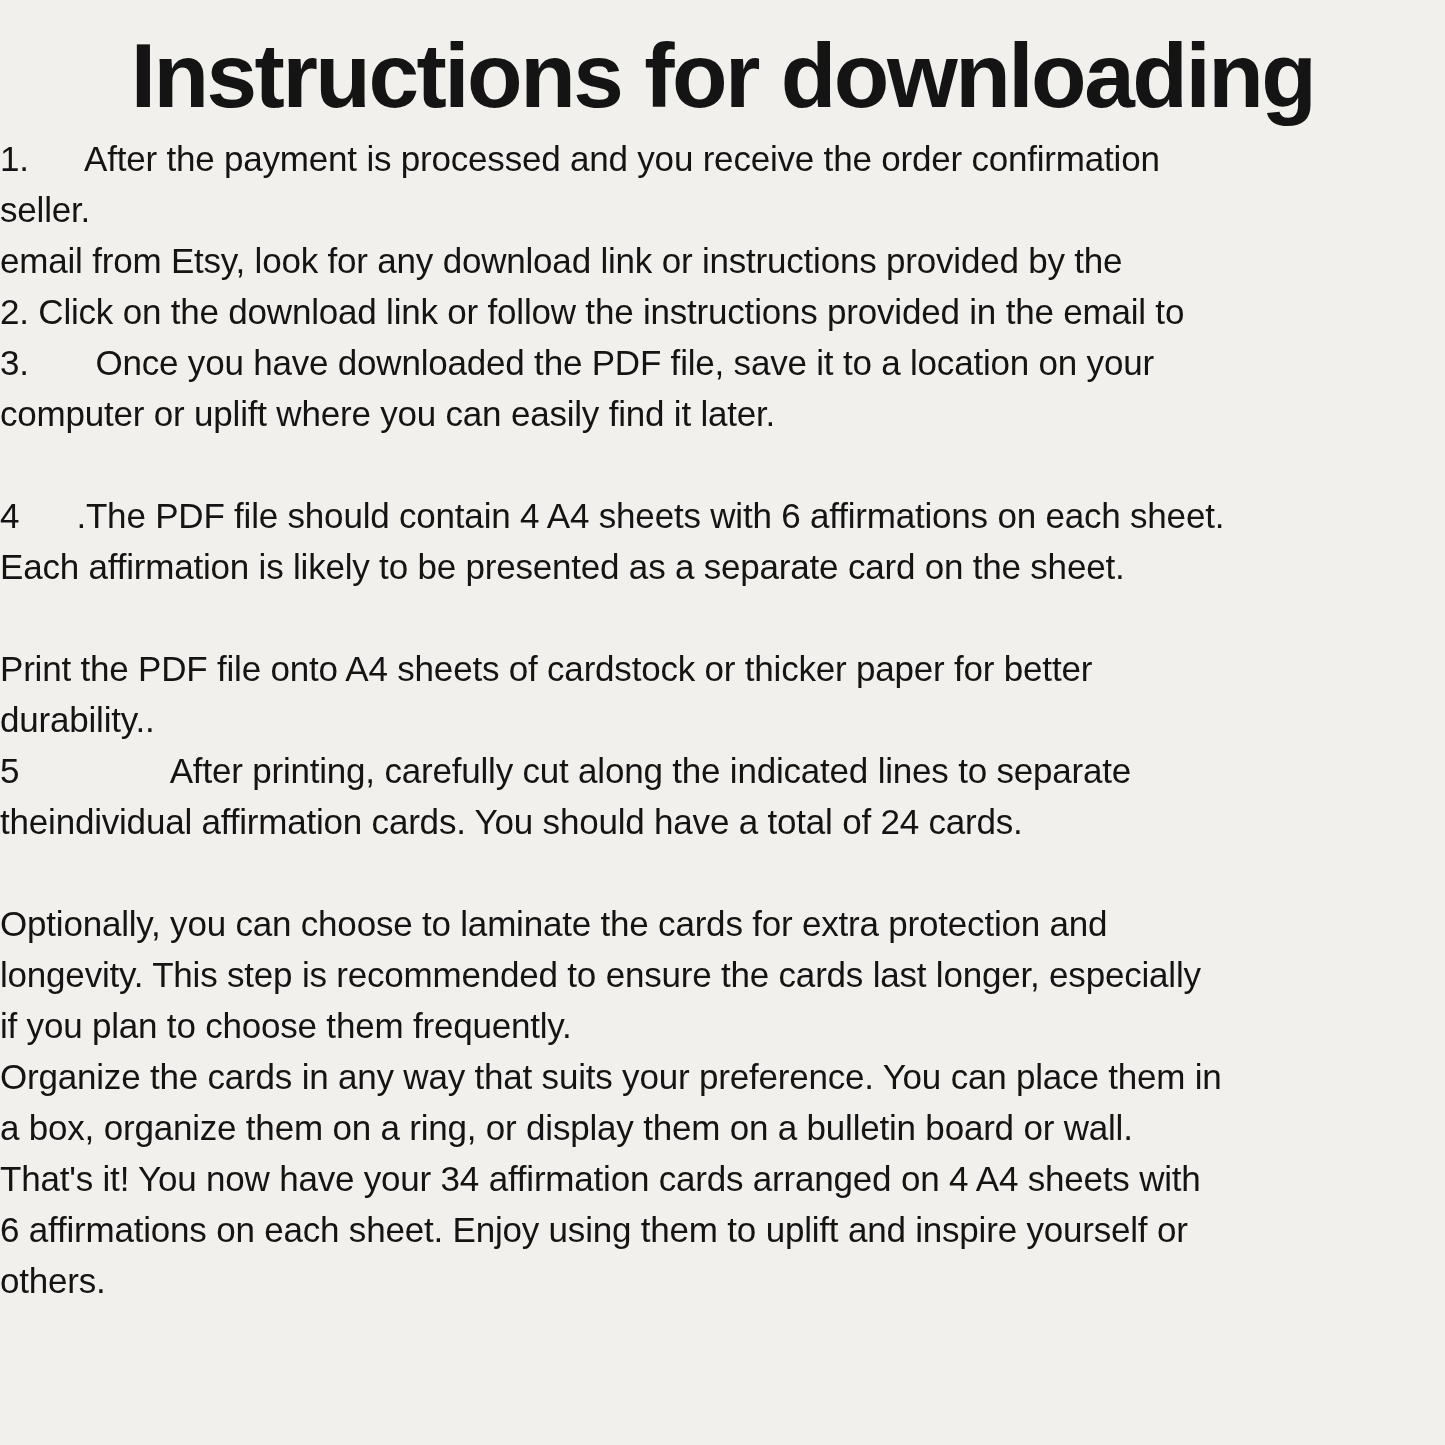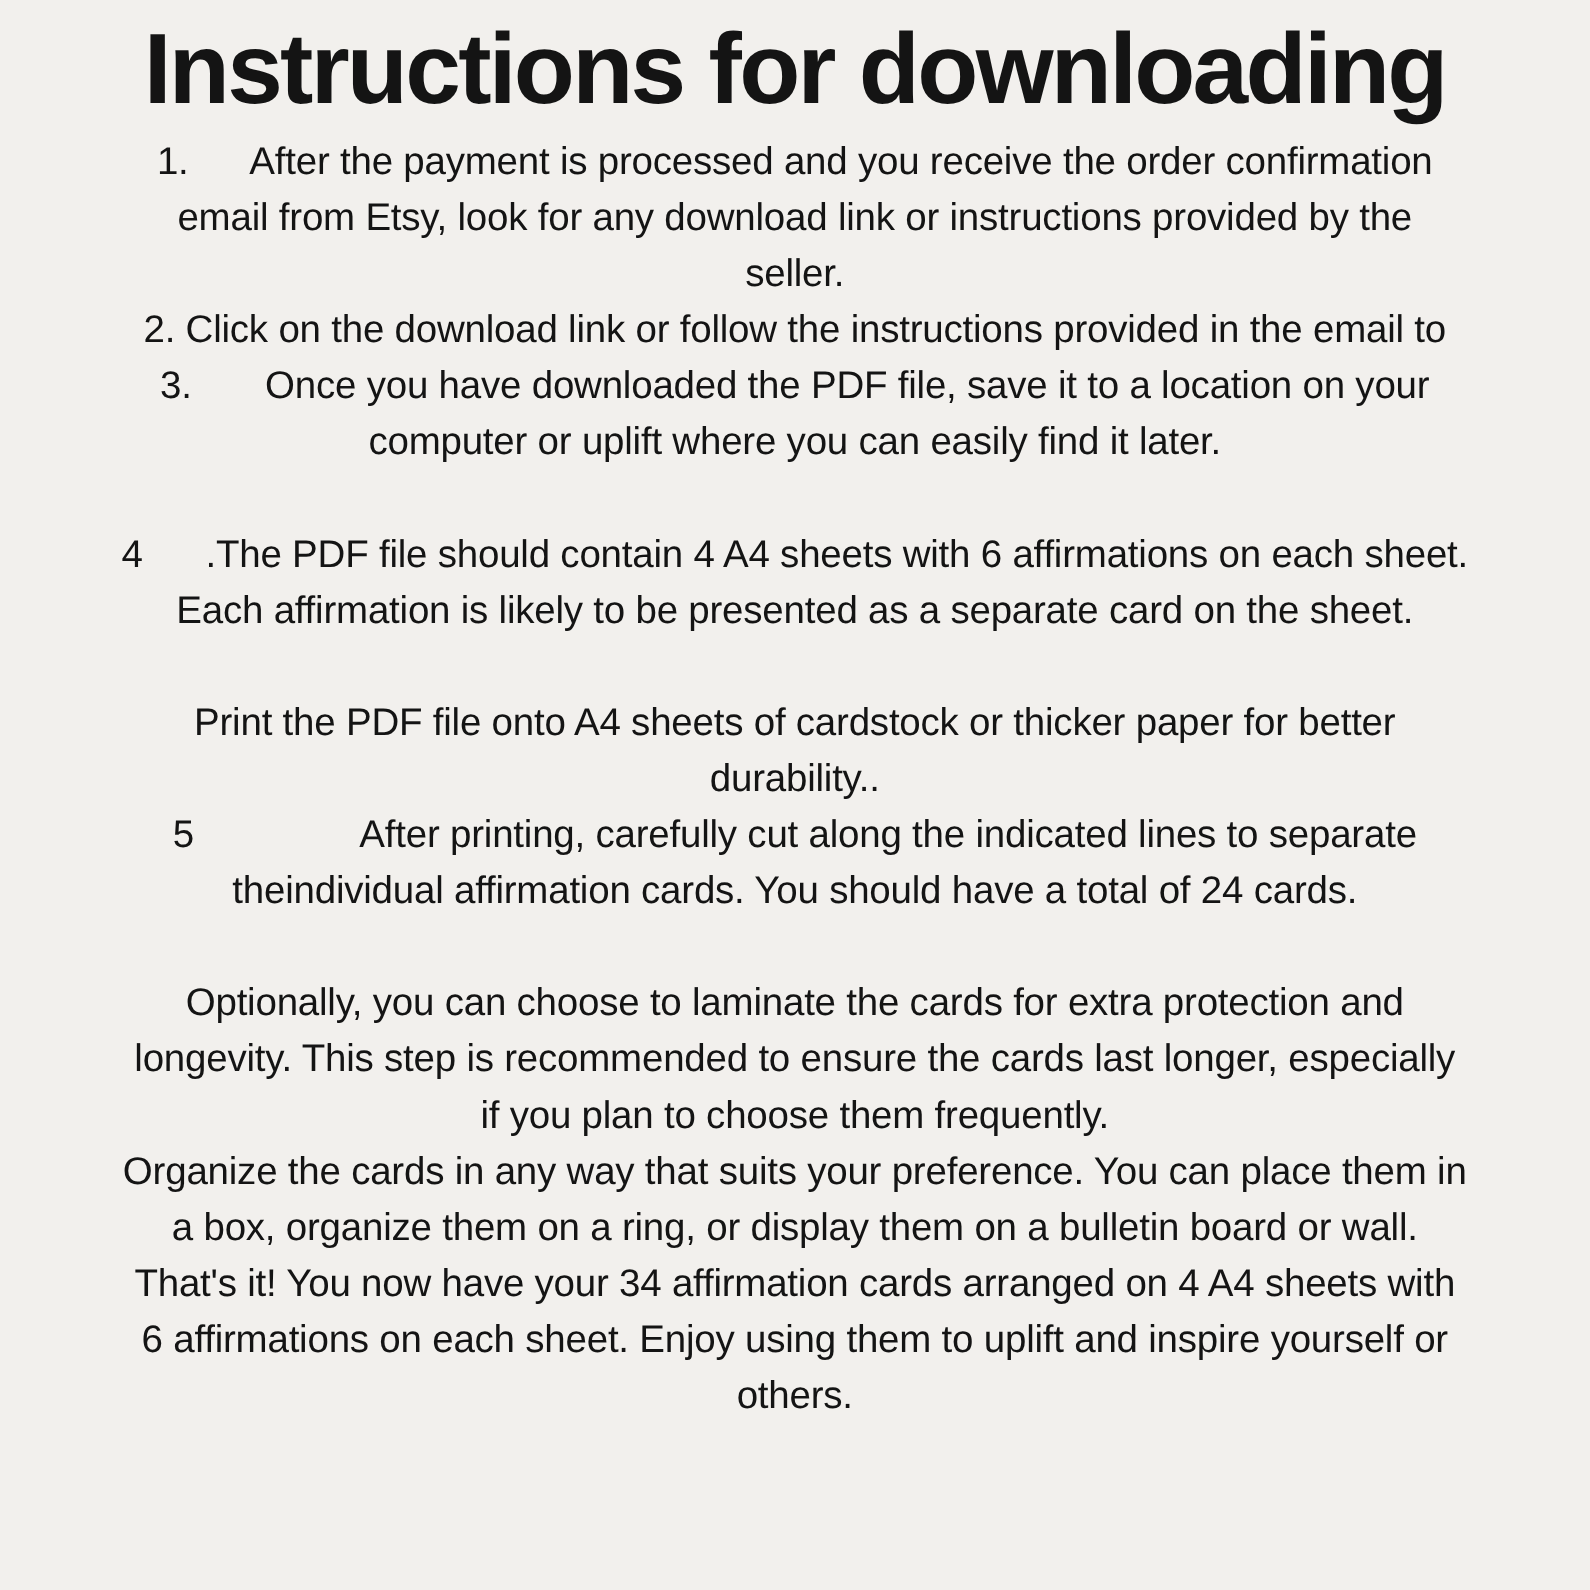--- a/index.html
+++ b/index.html
@@ -7,49 +7,48 @@
     position: relative;
     width: 1445px;
     height: 1445px;
     overflow: hidden;
     background: var(--background, #f2f0ed);
     color: var(--text, #141414);
     font-family: "Liberation Sans", "DejaVu Sans", sans-serif;
   }
   .title {
     margin: 0;
-    padding-top: 12px;
+    padding-top: 24px;
     text-align: center;
     font-size: 91px;
     line-height: 1.15;
     font-weight: bold;
     letter-spacing: -2.5px;
     color: var(--text, #0d0d0d);
   }
   .content {
     margin-top: 4px;
   }
   .line {
-    text-align: center;
     font-size: 35px;
     line-height: 51px;
     min-height: 51px;
     letter-spacing: -0.2px;
     white-space: pre;
   }
 </style>
 </head>
 <body>
 
 <div class="canvas">
   <h1 class="title">Instructions for downloading</h1>
   <div class="content">
     <div class="line">1.      After the payment is processed and you receive the order confirmation</div>
+    <div class="line">seller.</div>
     <div class="line">email from Etsy, look for any download link or instructions provided by the</div>
-    <div class="line">seller.</div>
     <div class="line">2. Click on the download link or follow the instructions provided in the email to</div>
     <div class="line">3.       Once you have downloaded the PDF file, save it to a location on your</div>
     <div class="line">computer or uplift where you can easily find it later.</div>
     <div class="line"></div>
     <div class="line">4      .The PDF file should contain 4 A4 sheets with 6 affirmations on each sheet.</div>
     <div class="line">Each affirmation is likely to be presented as a separate card on the sheet.</div>
     <div class="line"></div>
     <div class="line">Print the PDF file onto A4 sheets of cardstock or thicker paper for better</div>
     <div class="line">durability..</div>
     <div class="line">5                After printing, carefully cut along the indicated lines to separate</div>

